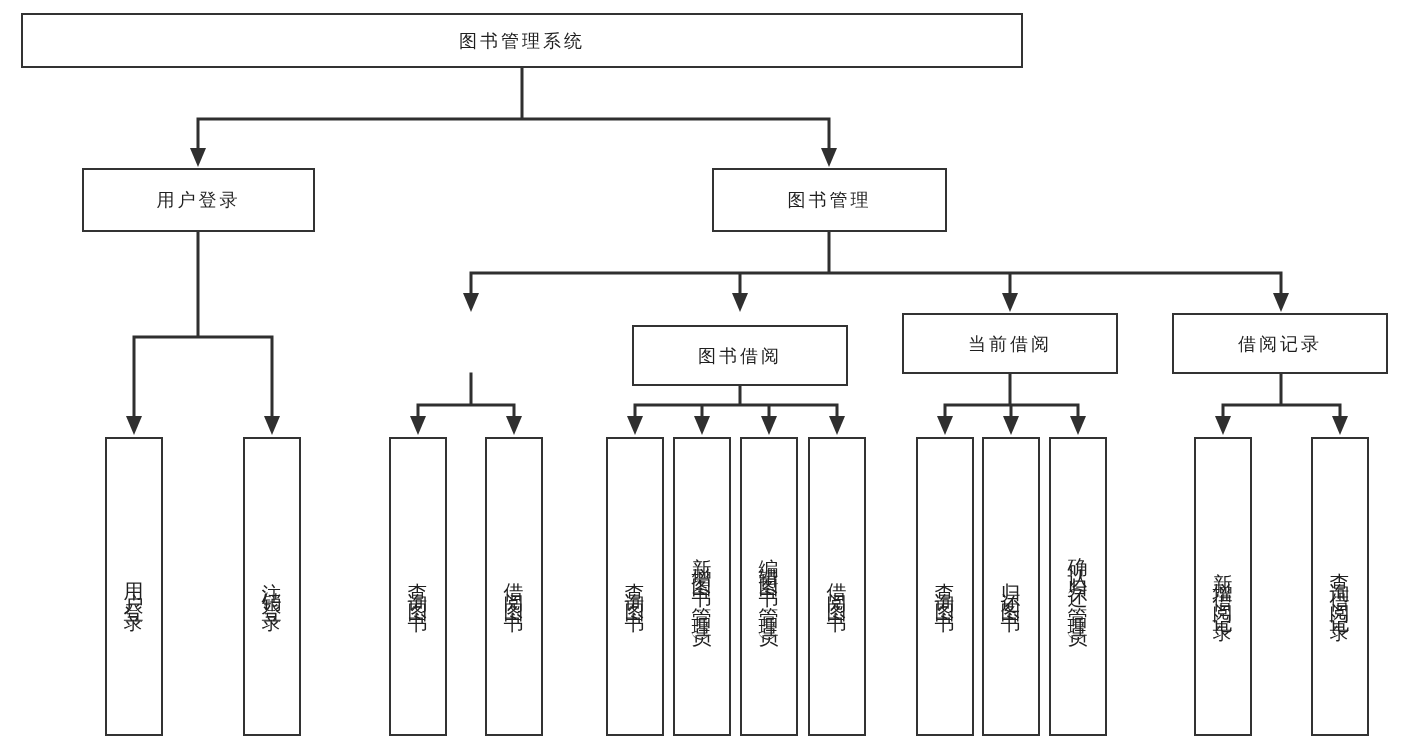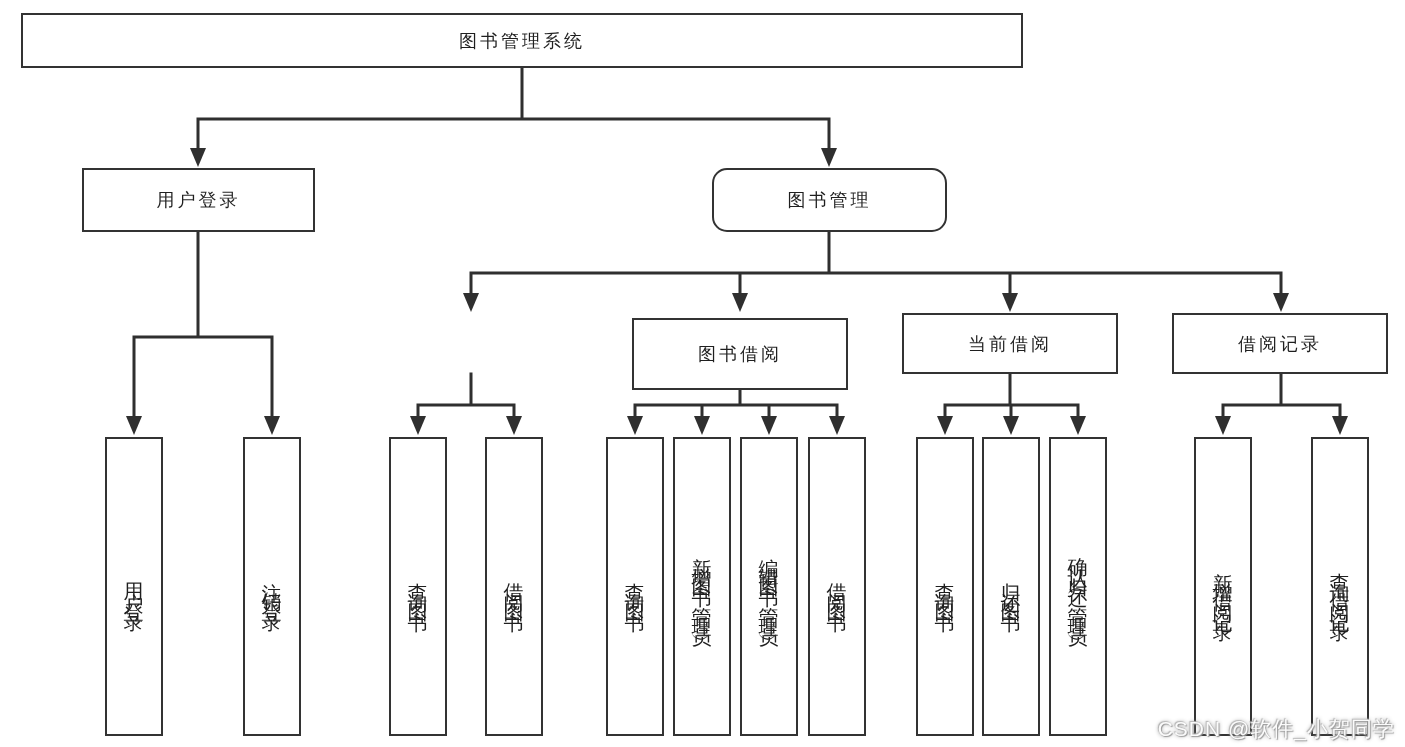--- a/index.html
+++ b/index.html
@@ -120,25 +120,25 @@
     </g>
   </svg>
 
   <div class="node h-node" style="left:21px; top:13px; width:1002px; height:55px;">
     <span>图书管理系统</span>
   </div>
 
   <div class="node h-node" style="left:82px; top:168px; width:233px; height:64px;">
     <span>用户登录</span>
   </div>
-  <div class="node h-node" style="left:712px; top:168px; width:235px; height:64px;border-radius:15px;">
+  <div class="node h-node" style="left:712px; top:168px; width:235px; height:64px;">
     <span>图书管理</span>
   </div>
 
-  <div class="node h-node" style="left:632px; top:318px; width:216px; height:72px;">
+  <div class="node h-node" style="left:632px; top:325px; width:216px; height:61px;">
     <span>图书借阅</span>
   </div>
   <div class="node h-node" style="left:1172px; top:313px; width:216px; height:61px;">
     <span>借阅记录</span>
   </div>
   <div class="node h-node" style="left:902px; top:313px; width:216px; height:61px;">
     <span>当前借阅</span>
   </div>
 
   <div class="node leaf-node" style="left:105px;">
@@ -178,15 +178,14 @@
     <span class="v-text">确认归还（管理员）</span>
   </div>
 
   <div class="node leaf-node" style="left:1194px;">
     <span class="v-text">新增借阅记录</span>
   </div>
   <div class="node leaf-node" style="left:1311px;">
     <span class="v-text">查询借阅记录</span>
   </div>
 
-  <div class="watermark">CSDN @软件_小贺同学</div>
 
 </div>
 
 </body></html>

